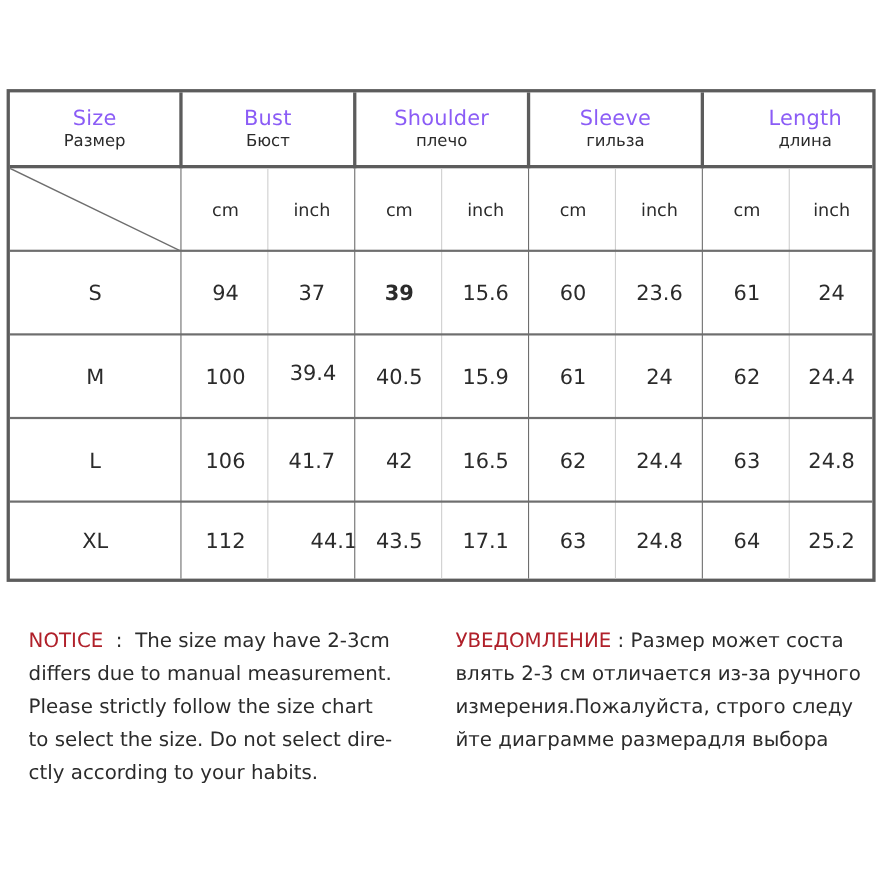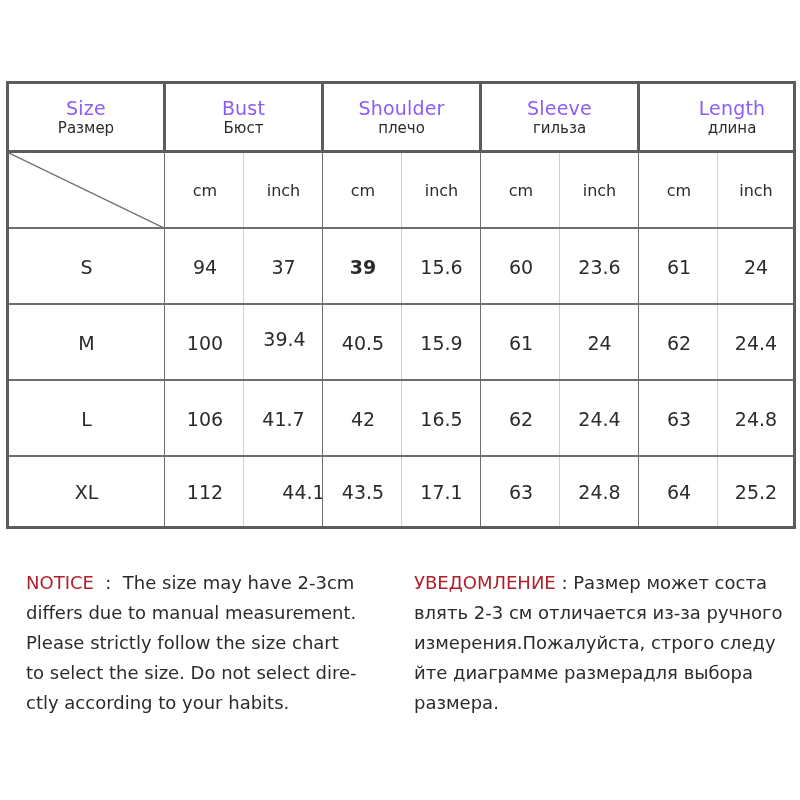--- a/index.html
+++ b/index.html
@@ -165,14 +165,13 @@
   <span class="notice-line">Please strictly follow the size chart</span>
   <span class="notice-line">to select the size. Do not select dire-</span>
   <span class="notice-line">ctly according to your habits.</span>
 </div>
 
 <div class="notice right">
   <span class="notice-line"><span class="notice-title">УВЕДОМЛЕНИЕ</span><span style="white-space:pre;"> : </span><span>Размер может соста</span></span>
   <span class="notice-line">влять 2-3 см отличается из-за ручного</span>
   <span class="notice-line">измерения.Пожалуйста, строго следу</span>
   <span class="notice-line">йте диаграмме размерадля выбора</span>
-  <span class="notice-line">размера.</span>
 </div>
 
 </body></html>

